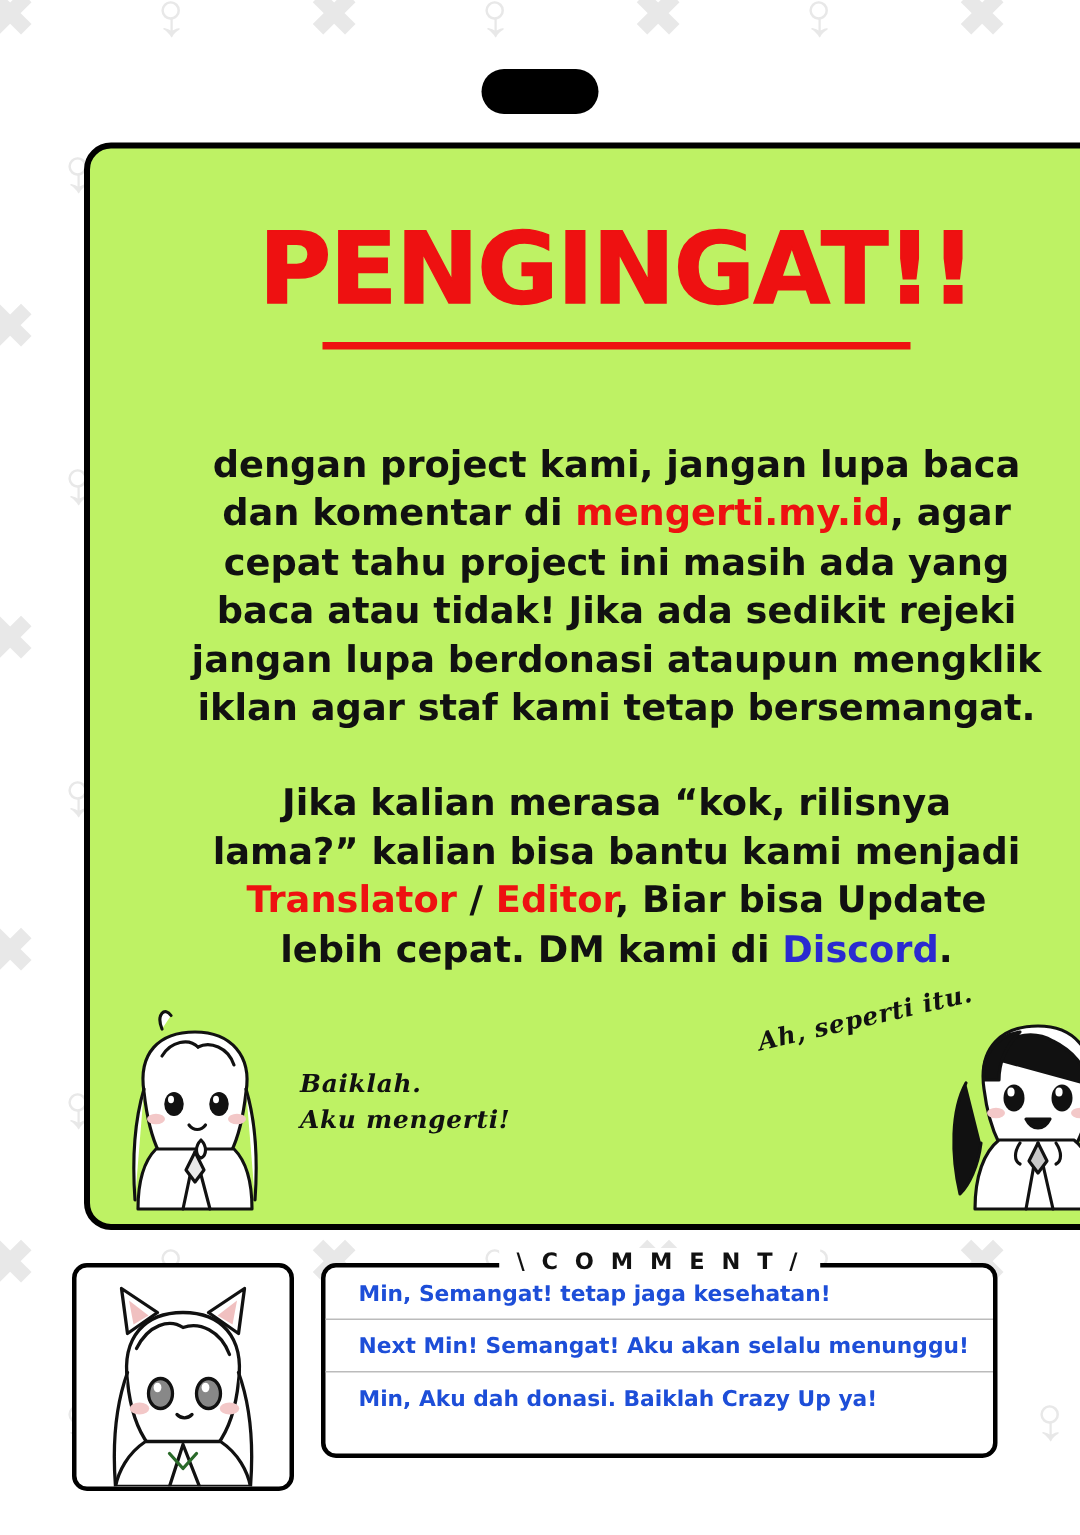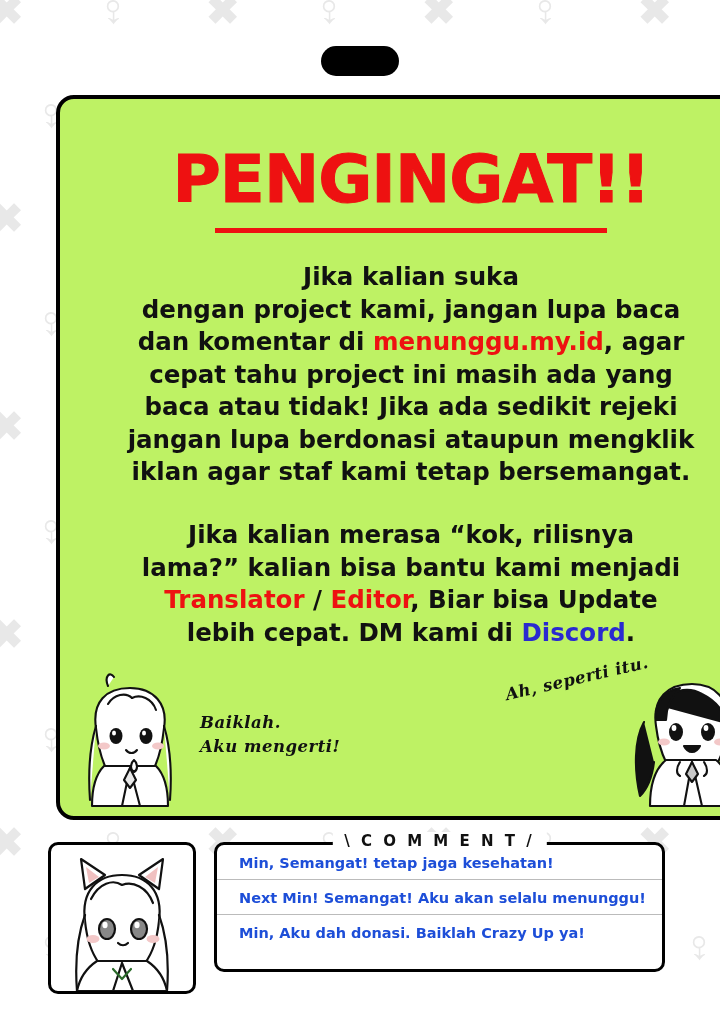--- a/index.html
+++ b/index.html
@@ -238,24 +238,24 @@
     </div>
 
   <div id="notch"></div>
 
   <div id="panel">
 
     <div id="title">PENGINGAT!!</div>
     <div id="title-rule"></div>
 
     <div id="para1" class="body-text">
-      <span>Jika kalian suka</span><br>
+      <br>
       <span>dengan project kami, jangan lupa baca</span><br>
       <span>dan komentar di</span>
-      <span class="link-site">menunggu.my.id</span><span>, agar</span><br>
+      <span class="link-site">mengerti.my.id</span><span>, agar</span><br>
       <span>cepat tahu project ini masih ada yang</span><br>
       <span>baca atau tidak! Jika ada sedikit rejeki</span><br>
       <span>jangan lupa berdonasi ataupun mengklik</span><br>
       <span>iklan agar staf kami tetap bersemangat.</span>
     </div>
 
     <div id="para2" class="body-text">
       <span>Jika kalian merasa “kok, rilisnya</span><br>
       <span>lama?” kalian bisa bantu kami menjadi</span><br>
       <span class="link-trans">Translator</span><span class="slash"> / </span><span class="link-editor">Editor</span><span>, Biar bisa Update</span><br>

